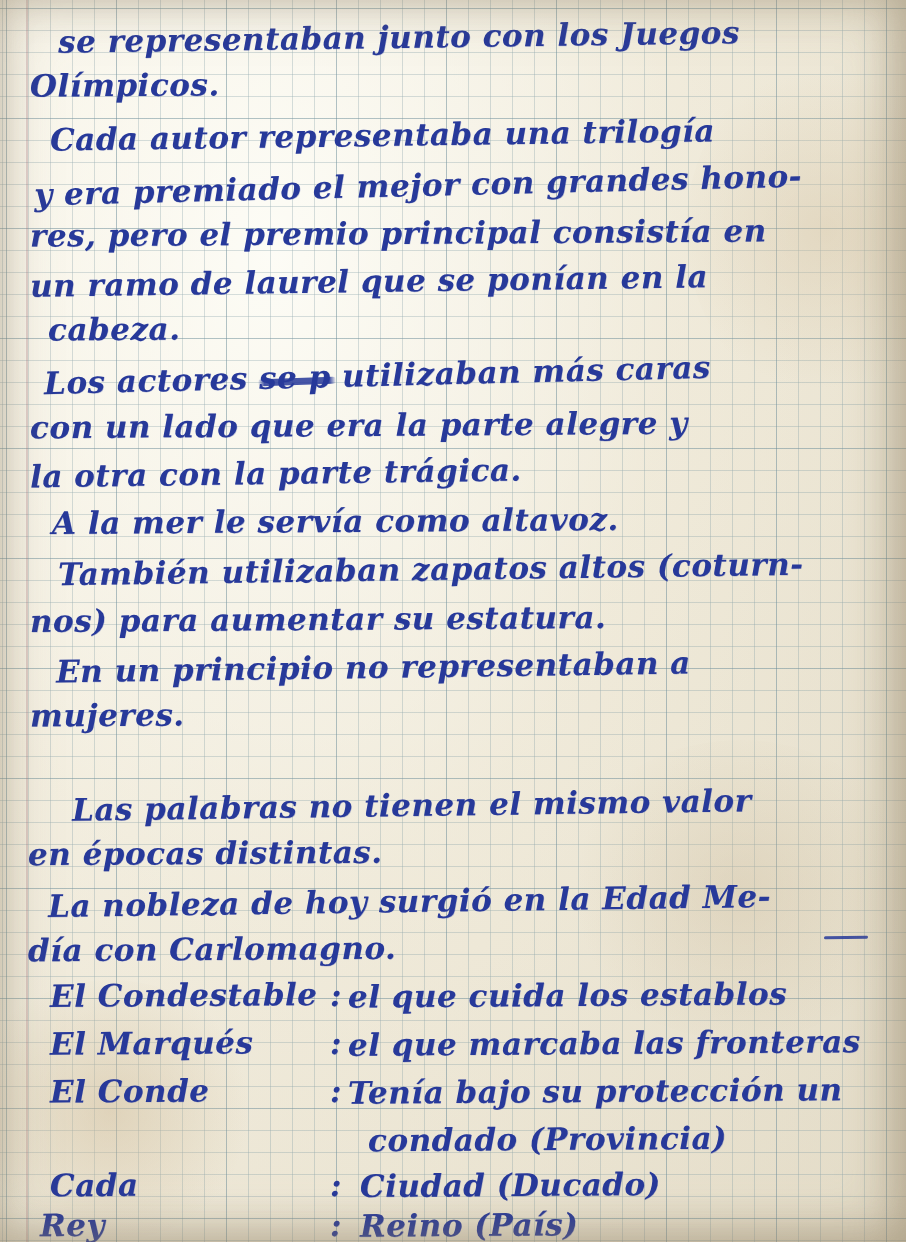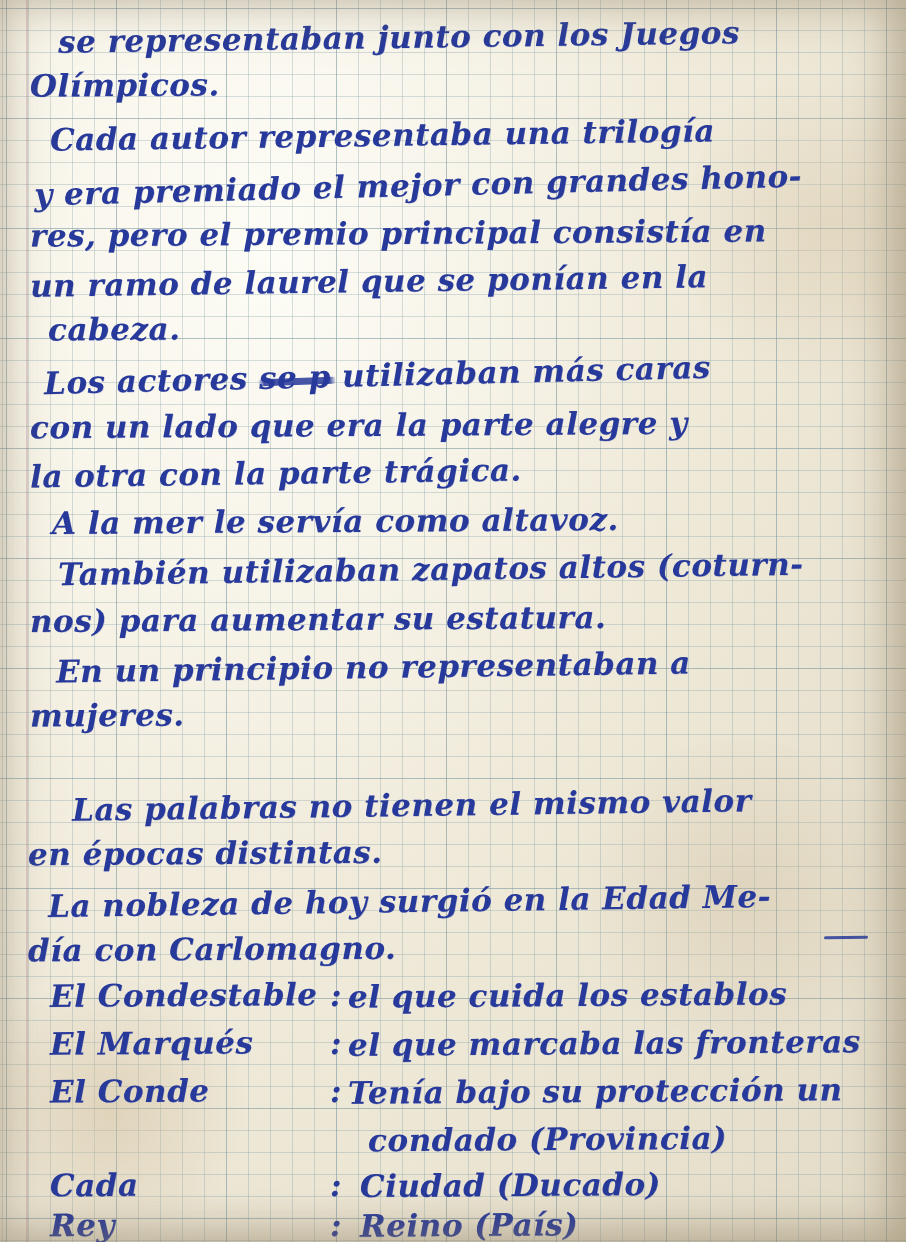--- a/index.html
+++ b/index.html
@@ -197,20 +197,20 @@
 
     <div class="hw l r3" style="left:50px; top:1074px;">El Conde</div>
     <div class="hw l r3" style="left:330px; top:1074px;">:</div>
     <div class="hw l r3" style="left:348px; top:1074px;">Tenía bajo su protección un</div>
     <div class="hw l r3" style="left:368px; top:1122px;">condado (Provincia)</div>
 
     <div class="hw l r3" style="left:50px; top:1168px;">Cada</div>
     <div class="hw l r3" style="left:330px; top:1168px;">:</div>
     <div class="hw l r3" style="left:360px; top:1168px;">Ciudad (Ducado)</div>
 
-    <div class="hw l r3" style="left:50px; top:1208px;">Rey</div>
+    <div class="hw l r3" style="left:40px; top:1208px;">Rey</div>
     <div class="hw l r3" style="left:330px; top:1208px;">:</div>
     <div class="hw l r3" style="left:360px; top:1208px;">Reino (País)</div>
 
   </div>
 
   <div id="edge-shadow"></div>
 </div>
 
 </body></html>

